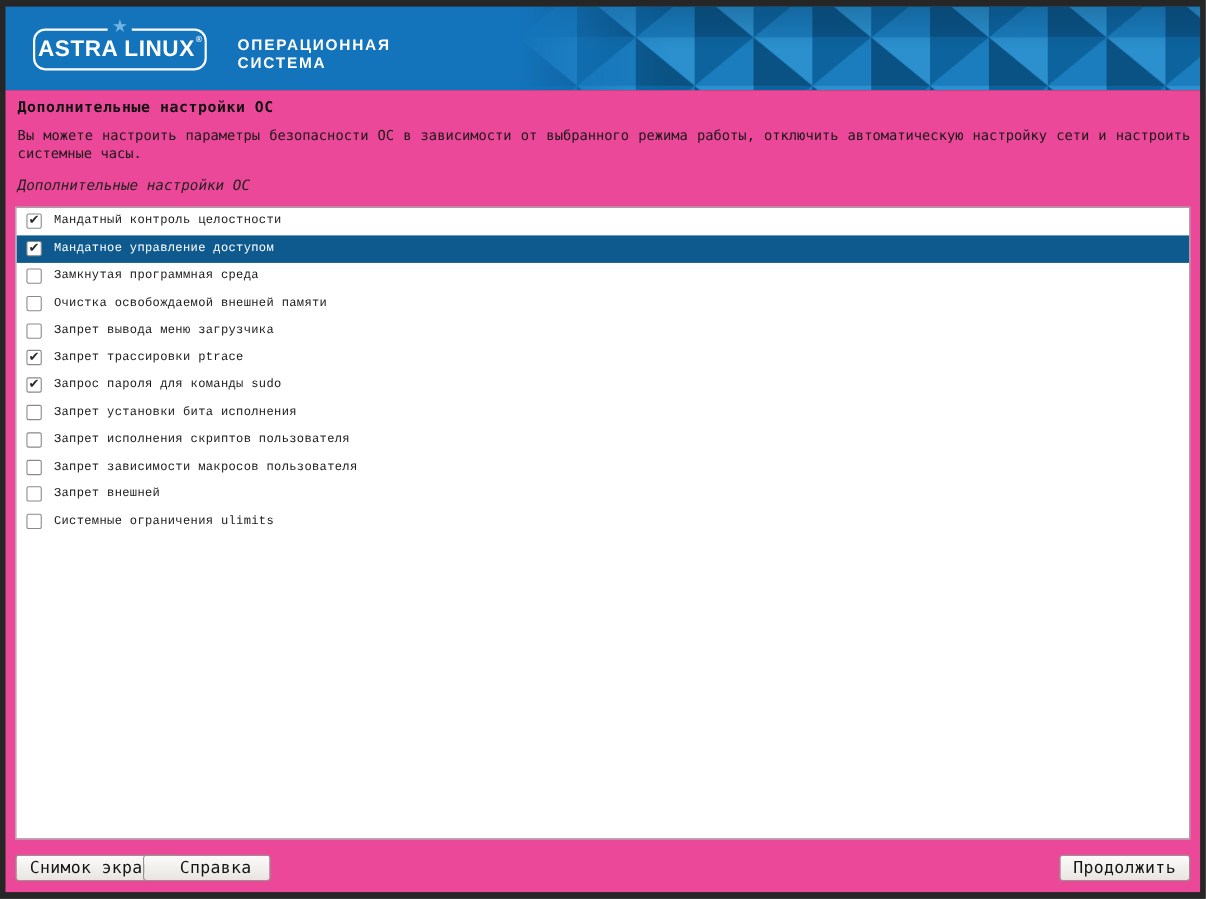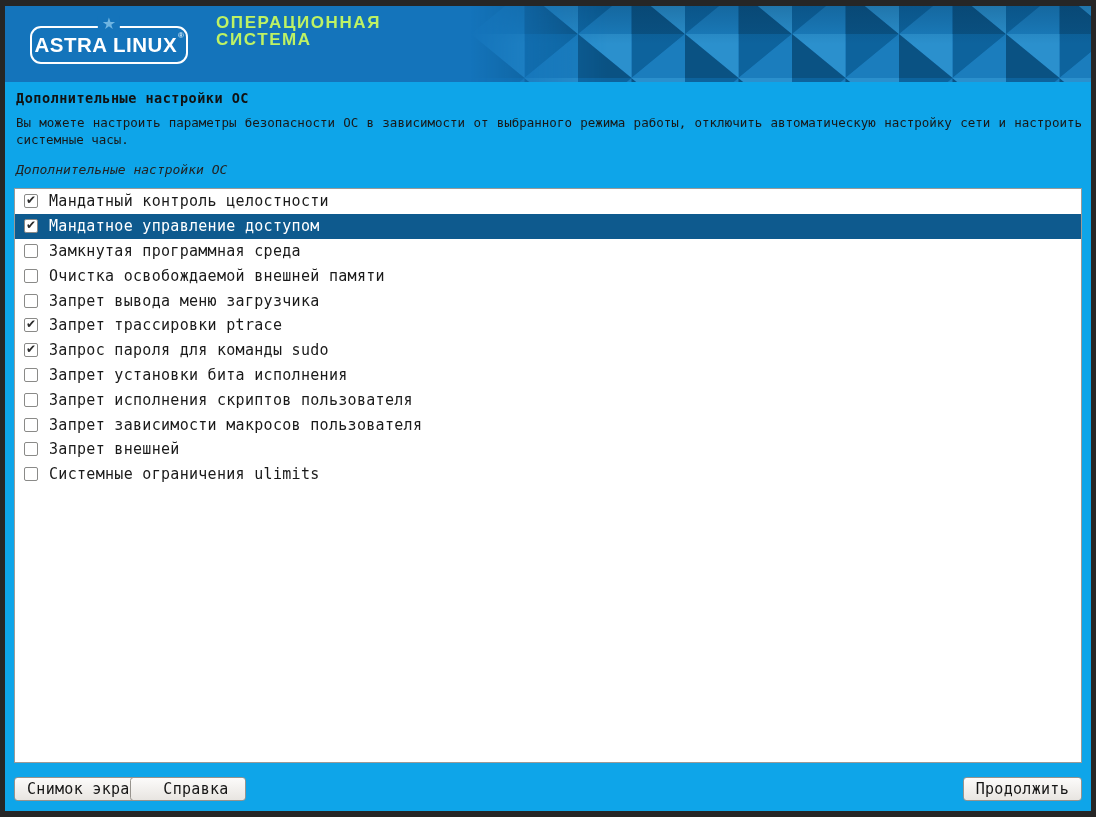--- a/index.html
+++ b/index.html
@@ -27,28 +27,28 @@
   .logo-reg {
     font-family:"Liberation Sans", sans-serif; font-size:8px; color:#dceefb;
     vertical-align:top; position:relative; top:-2px; left:1px;
   }
   .logo-star {
     position:absolute; top:-12px; left:50%; transform:translateX(-50%);
     color:#6fb5e2; font-size:16px; line-height:16px;
     background:#1474bb; padding:0 4px; font-family:"DejaVu Sans", sans-serif;
   }
   .product-name {
-    position:absolute; left:211px; top:8px;
+    position:absolute; left:211px; top:26px;
     font-family:"Liberation Sans", sans-serif; font-weight:bold;
-    font-size:17px; letter-spacing:1.6px; color:#bef264; line-height:17px;
+    font-size:14px; letter-spacing:1.6px; color:#ffffff; line-height:17px;
   }
   
   .content {
     position:absolute; left:5px; top:82px; width:1086px; height:729px;
-    background:#0ea5e9; color:#1a1a1a;
+    background:#ec4899; color:#1a1a1a;
   }
   .page-title {
     position:absolute; left:11px; top:8px;
     font-size:13.5px; font-weight:bold; color:#111;
     letter-spacing:0.5px; white-space:nowrap;
   }
   .page-desc {
     position:absolute; left:11px; top:33px; width:1066px;
     font-size:12.5px; line-height:16.5px; text-align:justify; color:#181818;
   }
@@ -67,21 +67,21 @@
   .option-row.selected { background:#0e5a8e; color:#ffffff; }
   .cb {
     width:14px; height:14px; background:#ffffff; border:1px solid #8a8a88;
     border-radius:2px; margin-right:11px; flex:0 0 auto;
     display:flex; align-items:center; justify-content:center;
   }
   .cb-mark {
     font-size:12px; line-height:12px; color:#2b2b2b; font-weight:bold;
     font-family:"DejaVu Sans", sans-serif; position:relative; top:-1px;
   }
-  .opt-label { font-size:15px; white-space:nowrap; letter-spacing:0.3px; }
+  .opt-label { font-size:11px; white-space:nowrap; letter-spacing:0.3px;font-family:Liberation Mono, monospace; }
   
   .btn {
     position:absolute; height:24px; min-width:116px; padding:0 12px;
     background:linear-gradient(#fcfbfa,#e8e5e1);
     border:1px solid #97938d; border-radius:3.5px;
     font-family:"DejaVu Sans Mono", monospace; font-size:15px; color:#161616;
     display:flex; align-items:center; justify-content:center;
     letter-spacing:0.3px; cursor:pointer;
   }
   .btn-screenshot { left:9px;  top:695px; }

